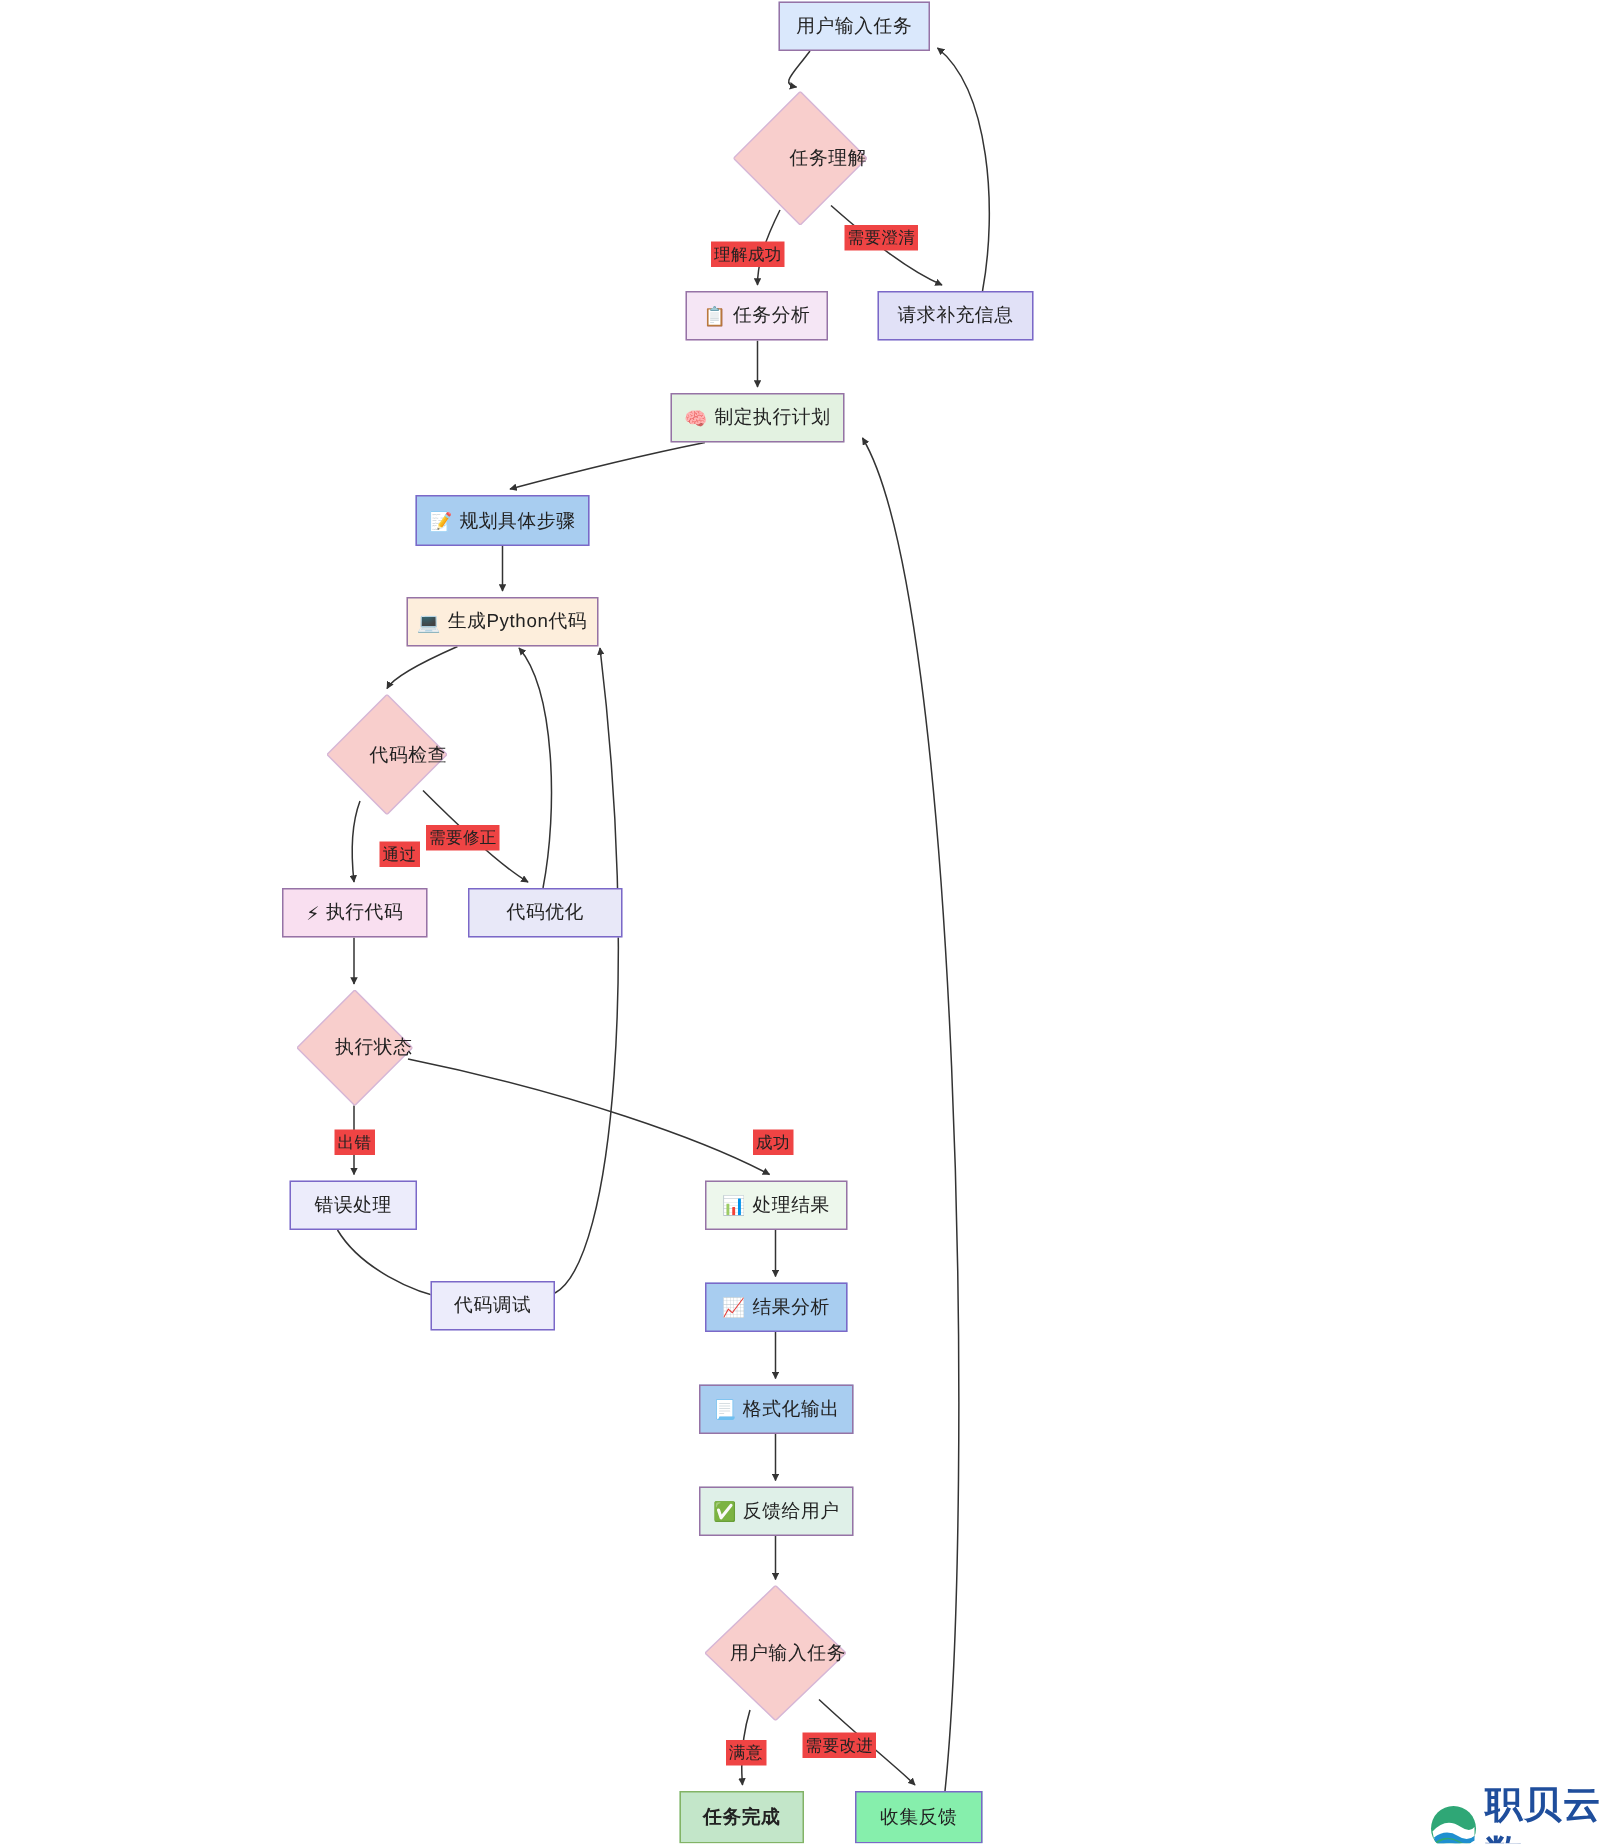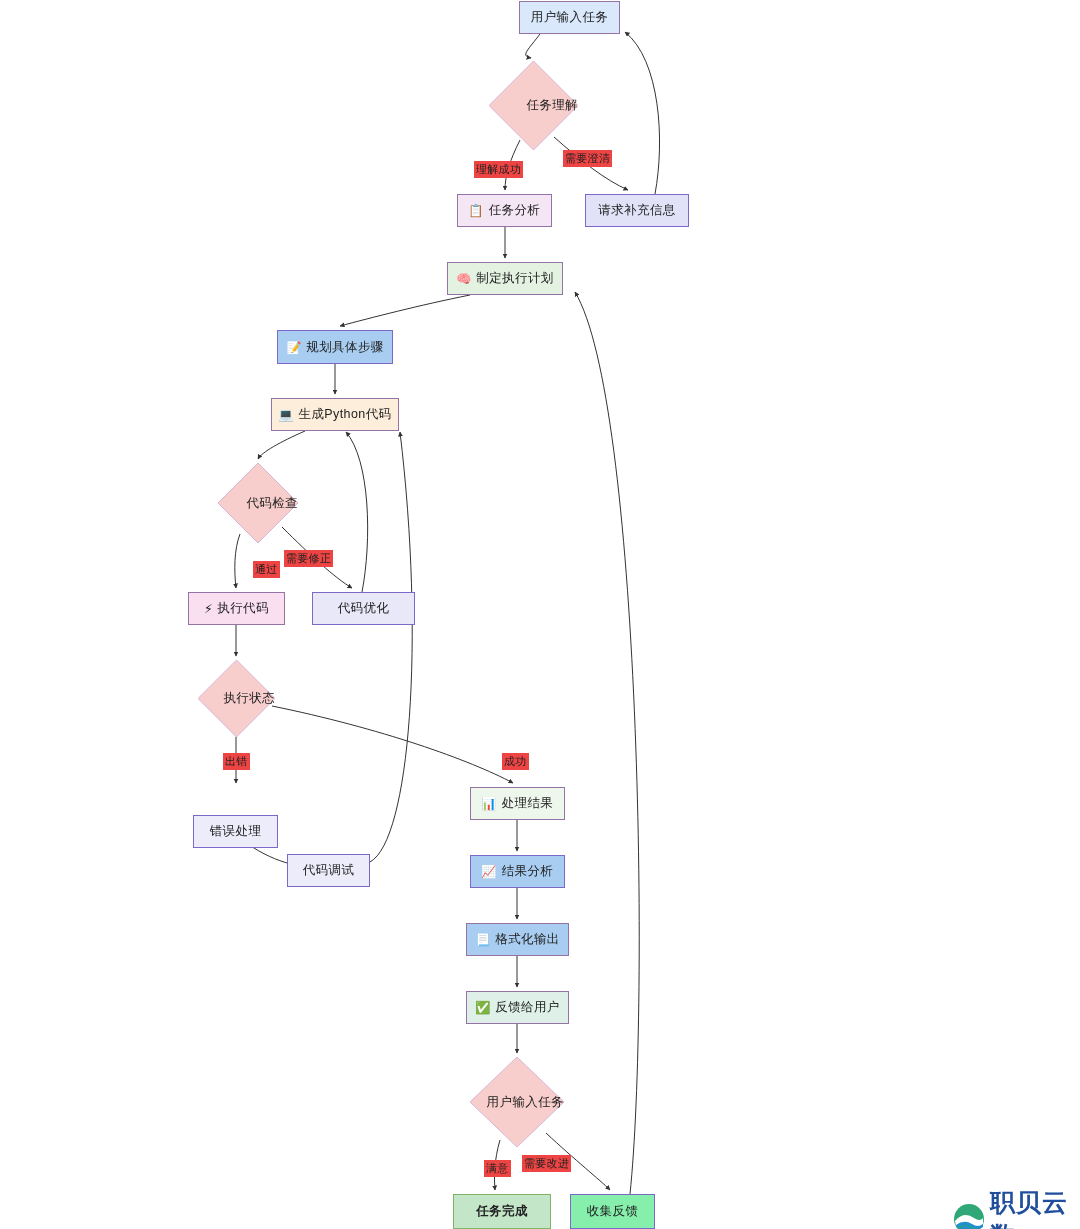--- a/index.html
+++ b/index.html
@@ -176,21 +176,21 @@
       </div>
       <div class="node rect" style="left: 312px; top: 592px; width: 103px; height: 33px; background: rgb(232, 232, 248); border-color: rgb(123, 104, 200);">
         <span class="ntext">代码优化</span>
       </div>
       <div class="diamond-wrap" style="left: 198px; top: 660px; width: 77px; height: 77px;">
         <svg class="diamond-shape" viewBox="0 0 77 77">
           <polygon points="38.5,0 77,38.5 38.5,77 0,38.5" fill="#f8cecc" stroke="#d6b6d6" stroke-width="1"></polygon>
         </svg>
         <span class="diamond-label">执行状态</span>
       </div>
-      <div class="node rect" style="left: 193px; top: 787px; width: 85px; height: 33px; background: rgb(236, 236, 251); border-color: rgb(123, 104, 200); margin-top: 28px;">
+      <div class="node rect" style="left: 193px; top: 787px; width: 85px; height: 33px; background: rgb(236, 236, 251); border-color: rgb(123, 104, 200);">
         <span class="ntext">错误处理</span>
       </div>
       <div class="node rect" style="left: 287px; top: 854px; width: 83px; height: 33px; background: rgb(236, 236, 251); border-color: rgb(123, 104, 200);">
         <span class="ntext">代码调试</span>
       </div>
       <div class="node rect" style="left: 470px; top: 787px; width: 95px; height: 33px; background: rgb(237, 247, 236); border-color: rgb(150, 115, 166);">
         <span class="nicon">📊</span>
         <span class="ntext">处理结果</span>
       </div>
       <div class="node rect" style="left: 470px; top: 855px; width: 95px; height: 33px; background: rgb(168, 205, 240); border-color: rgb(123, 104, 200);">
@@ -204,36 +204,36 @@
       <div class="node rect" style="left: 466px; top: 991px; width: 103px; height: 33px; background: rgb(223, 240, 232); border-color: rgb(150, 115, 166);">
         <span class="nicon">✅</span>
         <span class="ntext">反馈给用户</span>
       </div>
       <div class="diamond-wrap" style="left: 470px; top: 1057px; width: 94px; height: 90px;">
         <svg class="diamond-shape" viewBox="0 0 94 90">
           <polygon points="47,0 94,45 47,90 0,45" fill="#f8cecc" stroke="#d6b6d6" stroke-width="1"></polygon>
         </svg>
         <span class="diamond-label">用户输入任务</span>
       </div>
-      <div class="node rect bold-node" style="left: 453px; top: 1194px; width: 98px; height: 35px; background: rgb(195, 230, 201); border-color: rgb(130, 179, 102);">
+      <div class="node rect bold-node" style="left: 453px; top: 1194px; width: 83px; height: 35px; background: rgb(195, 230, 201); border-color: rgb(130, 179, 102);">
         <span class="ntext">任务完成</span>
       </div>
       <div class="node rect" style="left: 570px; top: 1194px; width: 85px; height: 35px; background: #86efac; border-color: rgb(123, 104, 200);">
         <span class="ntext">收集反馈</span>
       </div>
     </div>
   <div id="label-layer">
       <div class="edge-label" style="left: 474px; top: 161px;">理解成功</div>
       <div class="edge-label" style="left: 563px; top: 150px;">需要澄清</div>
       <div class="edge-label" style="left: 213px; top: 561px; margin-left: 40px;">通过</div>
       <div class="edge-label" style="left: 284px; top: 550px;">需要修正</div>
       <div class="edge-label" style="left: 223px; top: 753px;">出错</div>
       <div class="edge-label" style="left: 502px; top: 753px;">成功</div>
       <div class="edge-label" style="left: 484px; top: 1160px; text-align: right;">满意</div>
-      <div class="edge-label" style="left: 522px; top: 1155px;">需要改进</div>
+      <div class="edge-label" style="left: 535px; top: 1155px;">需要改进</div>
     </div>
 
   <div id="watermark" style="left: 952px; top: 1186px;">
     <span>
       <svg class="icon-svg" width="34" height="34" viewBox="0 0 34 34">
         <circle cx="17" cy="17" r="15" fill="#2fa776"></circle>
         <path d="M 3 19 Q 12 9 22 16 Q 28 20 31 16 L 31 22 Q 26 27 20 23 Q 12 18 4 24 Z" fill="#ffffff"></path>
         <path d="M 4 23 Q 12 17 20 22 Q 26 26 31 22 L 31 25 Q 26 29 20 25 Q 12 21 5 26 Z" fill="#1f8fd0"></path>
         <path d="M 6 27 Q 13 22 20 26 Q 26 30 31 27 L 31 29 Q 26 32 20 28 Q 13 25 7 29 Z" fill="#1f8fd0"></path>
       </svg>

